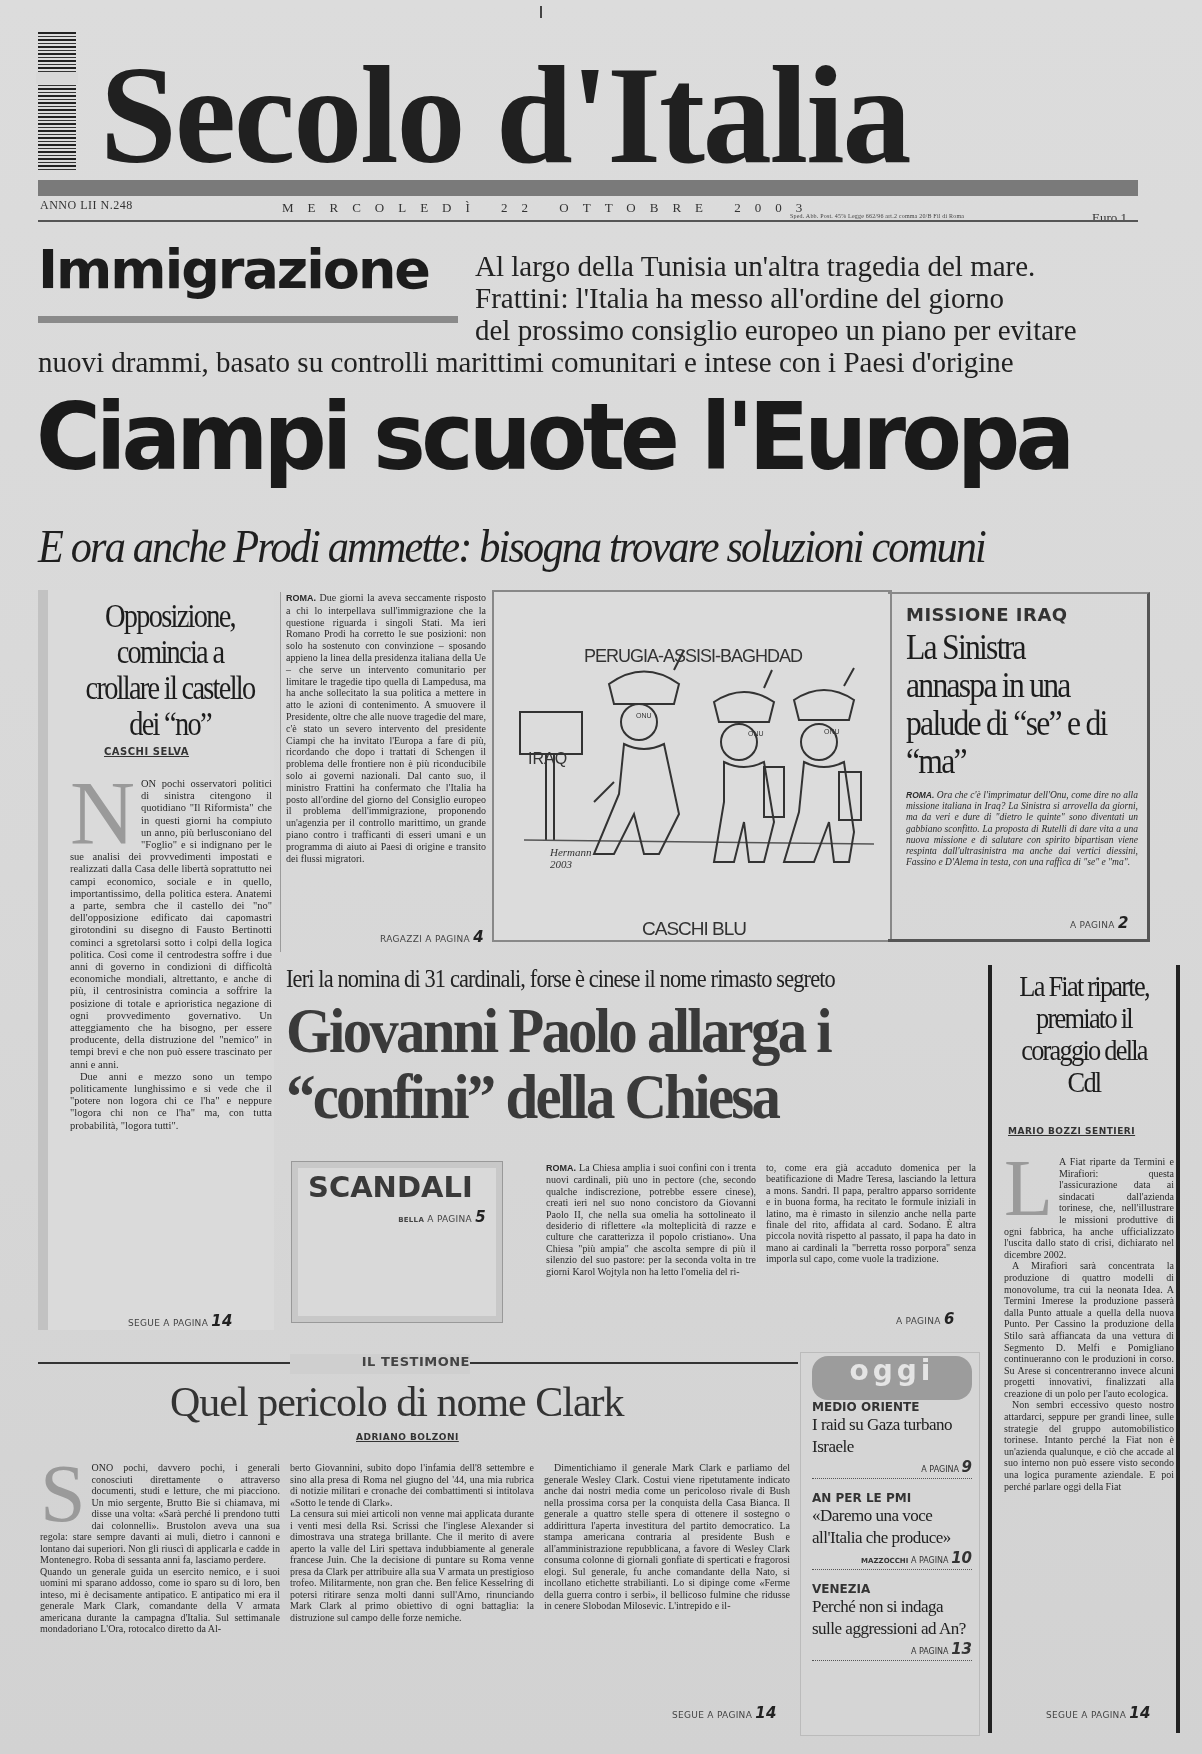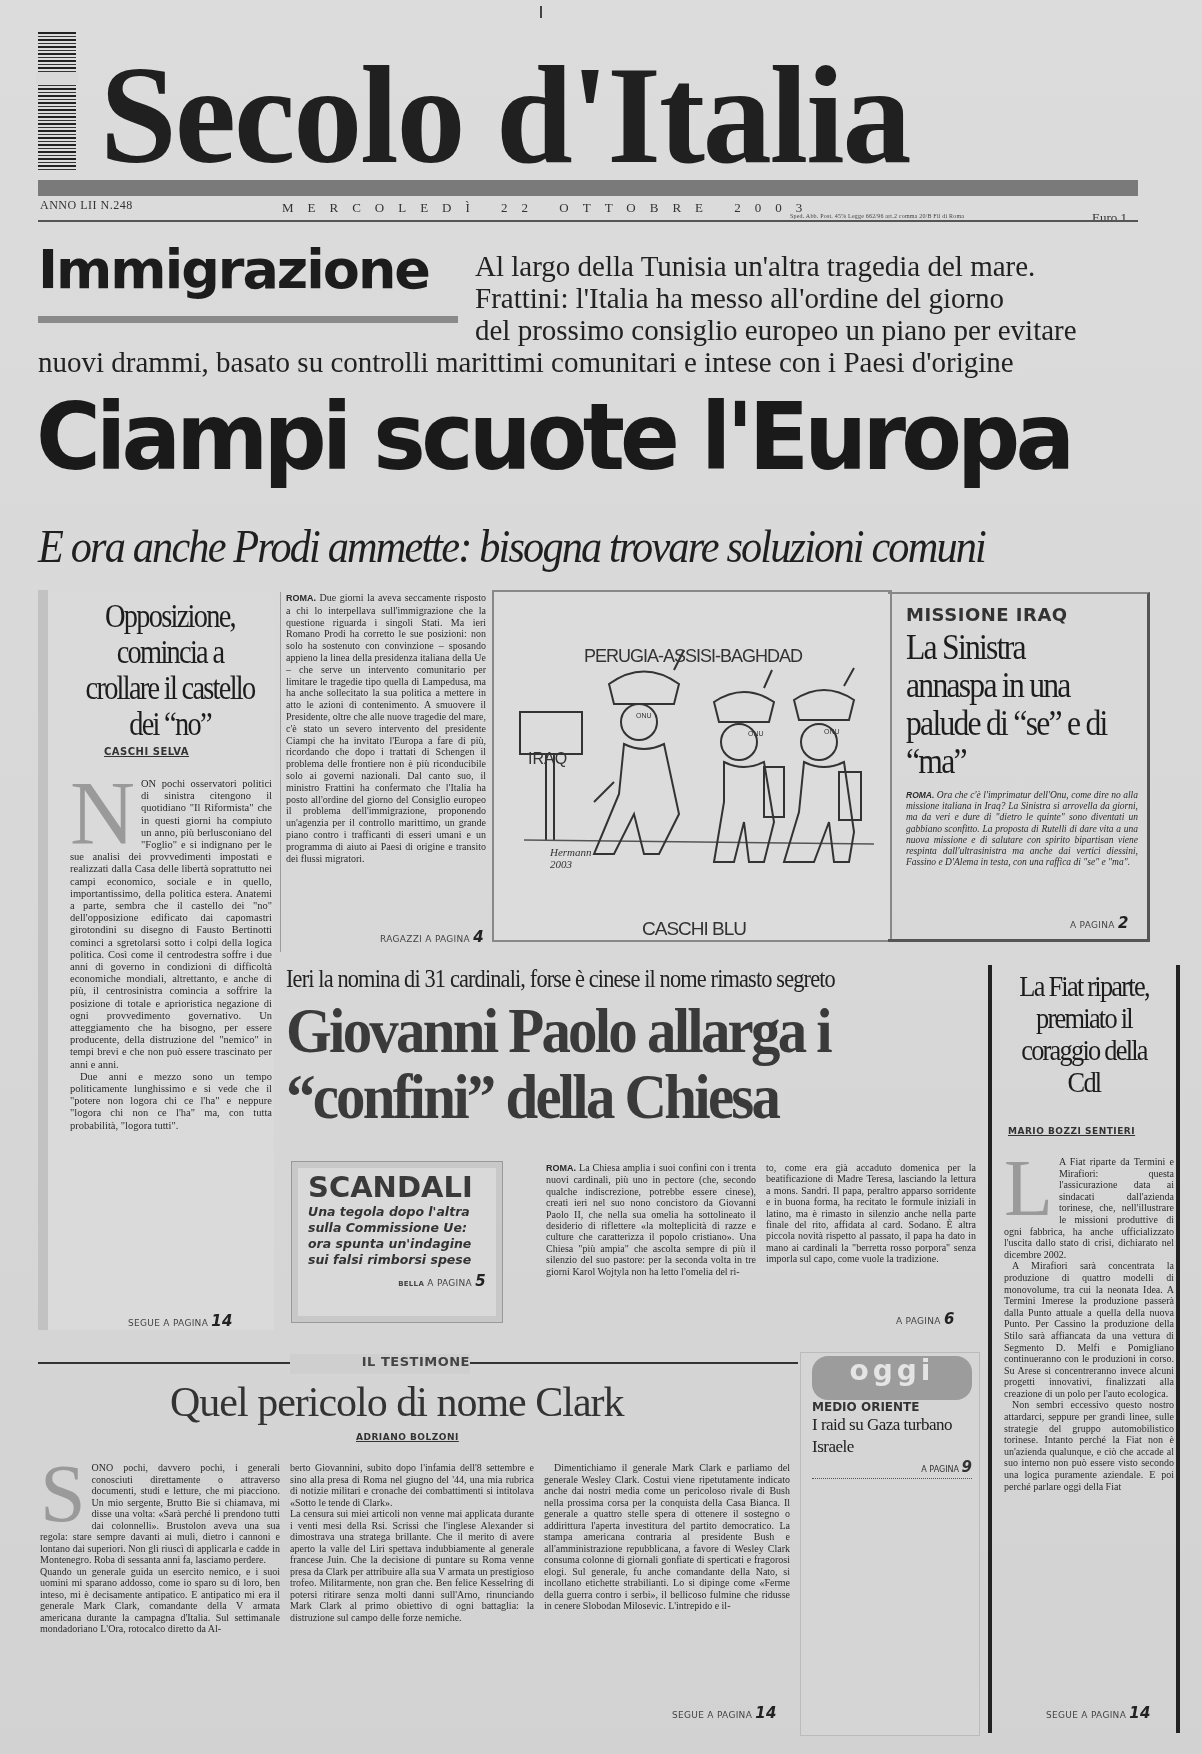--- a/index.html
+++ b/index.html
@@ -169,21 +169,20 @@
   <div class="abs segue" style="left:1070px;top:914px;">
     <span>A PAGINA</span>
     <b>2</b>
   </div>
 
   <div class="abs pope-kicker serif">Ieri la nomina di 31 cardinali, forse è cinese il nome rimasto segreto</div>
   <div class="abs pope-head">Giovanni Paolo allarga i “confini” della Chiesa</div>
 
   <div class="abs scandali">
     <div class="scandali-head">SCANDALI</div>
-    <div class="scandali-sub">Una tegola dopo l'altra sulla Commissione Ue: ora spunta un'indagine sui falsi rimborsi spese</div>
     <div class="segue" style="text-align:right;margin-top:4px;">
       <span style="font-weight:bold;font-size:7px;">BELLA</span>
       <span>A PAGINA</span>
       <b>5</b>
     </div>
   </div>
 
   <div class="abs serif" style="left:546px;top:1162px;width:210px;">
     <p class="body-text" style="font-size:10px;line-height:11.4px;">
       <b class="sans" style="font-size:9px;">ROMA.</b>
@@ -238,15 +237,32 @@
   <div class="abs oggi-pill">oggi</div>
   <div class="abs" style="left:812px;top:1400px;width:160px;">
     <div style="margin-bottom:12px;">
       <div class="oggi-kicker">MEDIO ORIENTE</div>
       <div class="oggi-text serif">I raid su Gaza turbano Israele</div>
       <div class="oggi-ref">
         <span>A PAGINA</span>
         <b>9</b>
       </div>
     </div>
+    <div style="margin-bottom:12px;">
+      <div class="oggi-kicker">AN PER LE PMI</div>
+      <div class="oggi-text serif">«Daremo una voce all'Italia che produce»</div>
+      <div class="oggi-ref">
+        <span style="font-weight:bold;font-size:7px;">MAZZOCCHI</span>
+        <span>A PAGINA</span>
+        <b>10</b>
+      </div>
+    </div>
+    <div>
+      <div class="oggi-kicker">VENEZIA</div>
+      <div class="oggi-text serif">Perché non si indaga sulle aggressioni ad An?</div>
+      <div class="oggi-ref">
+        <span>A PAGINA</span>
+        <b>13</b>
+      </div>
+    </div>
   </div>
 
 </div>
 
 </body></html>

